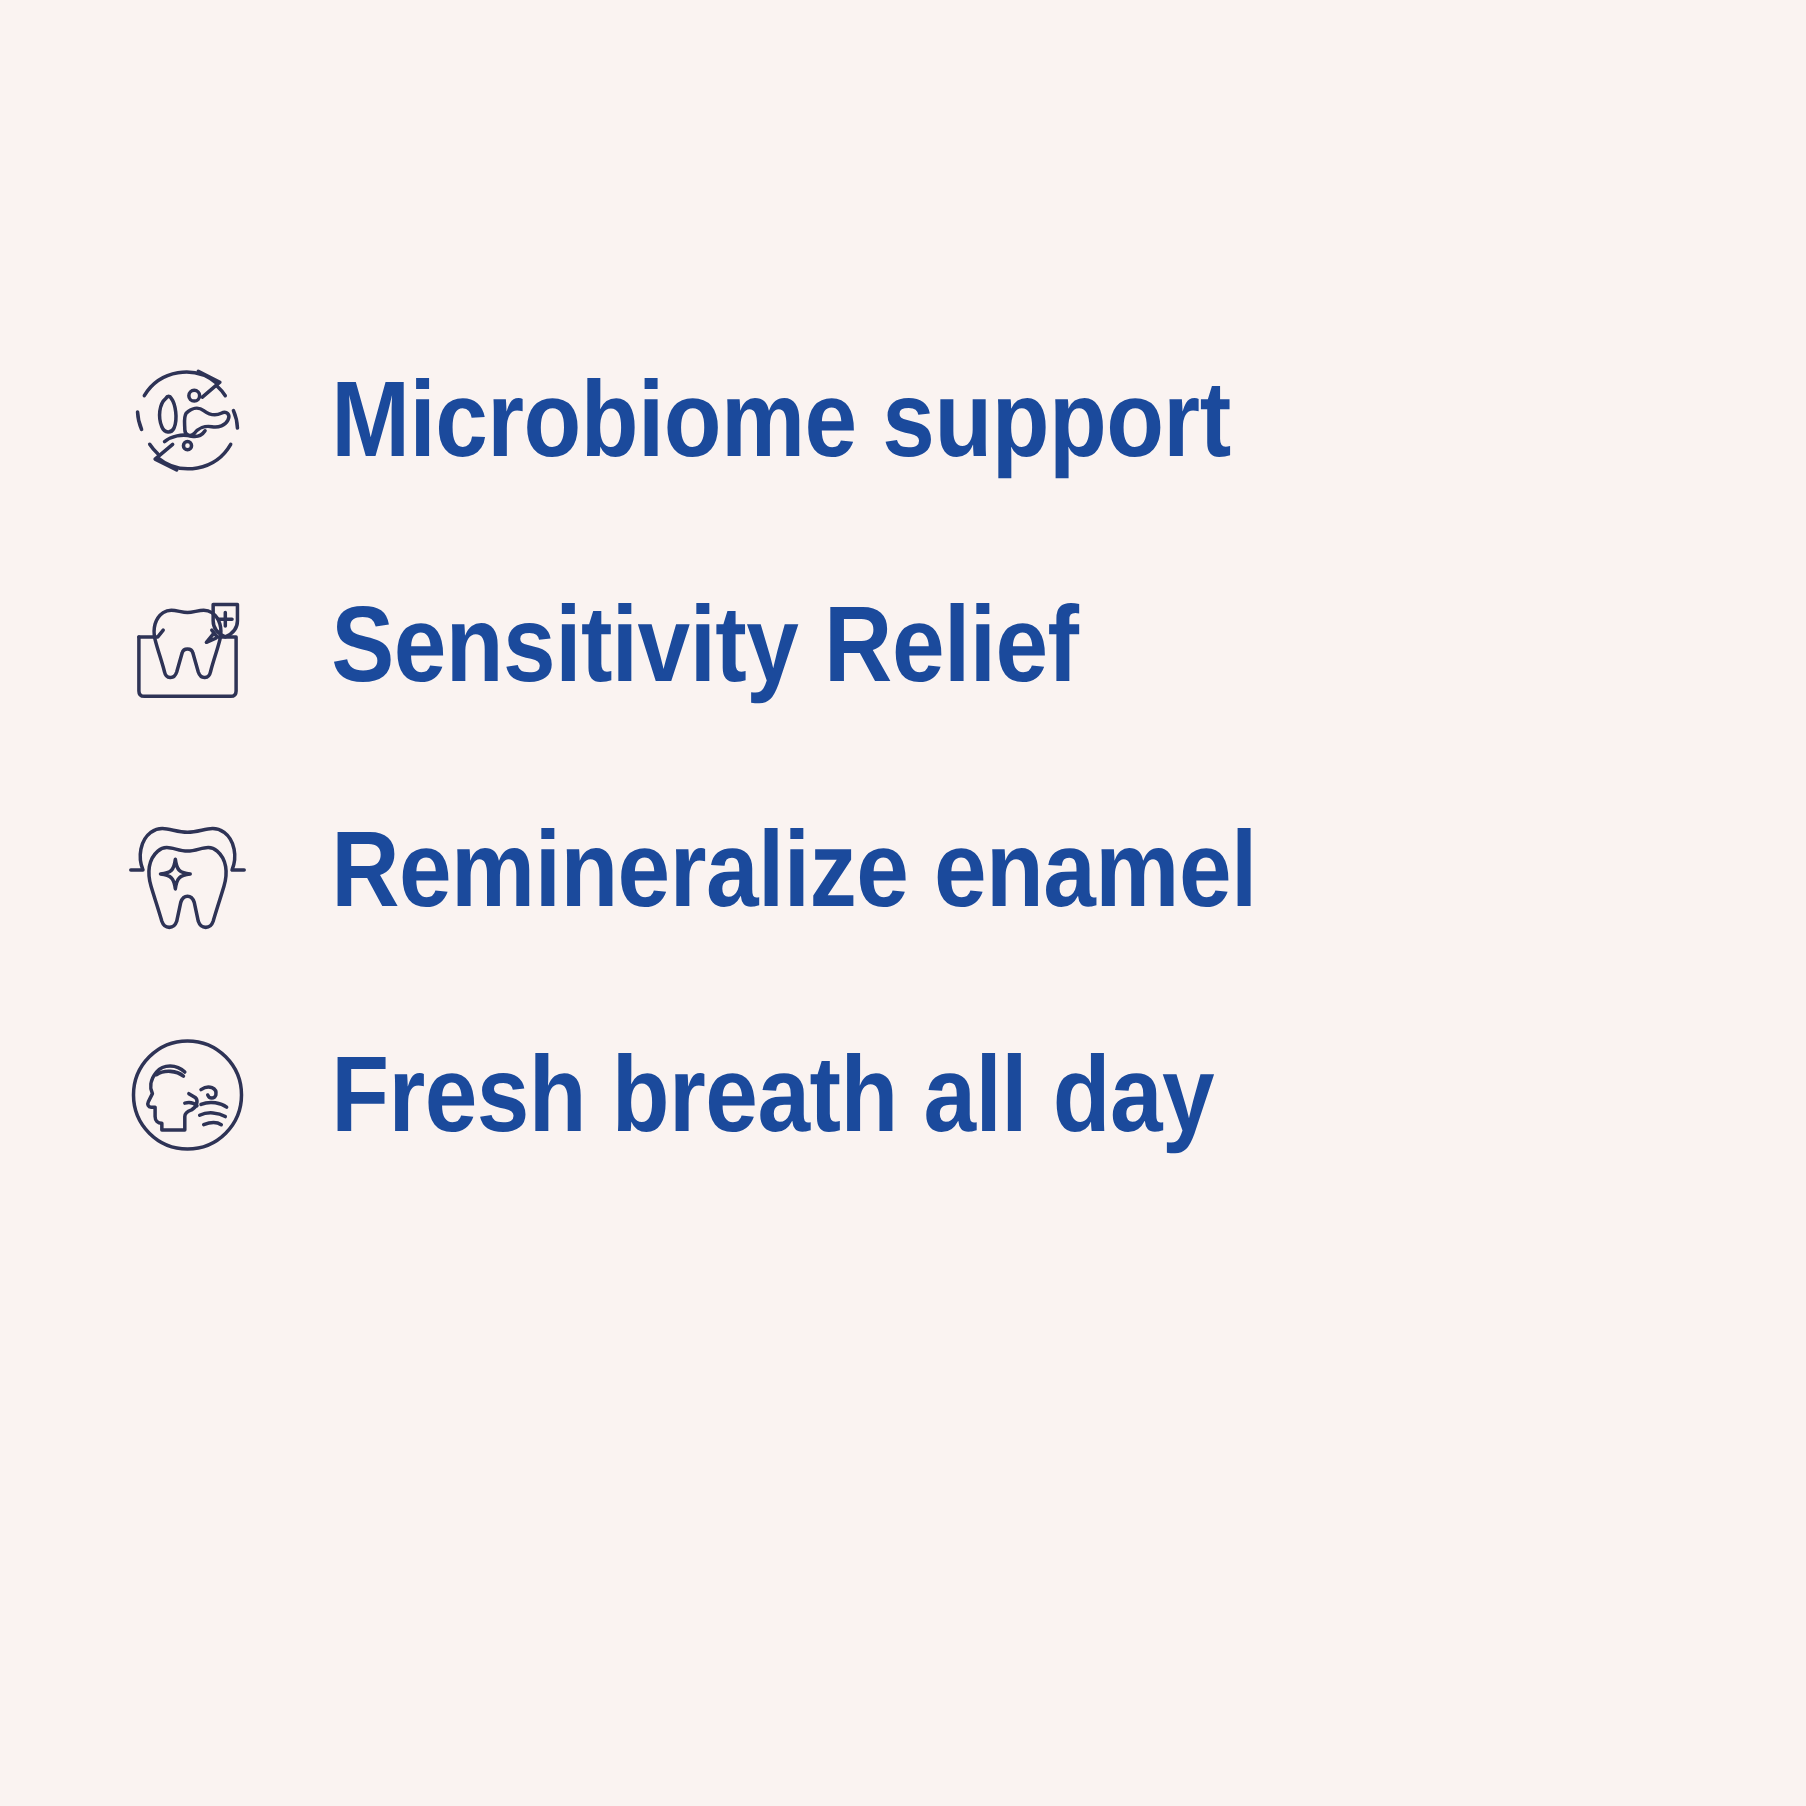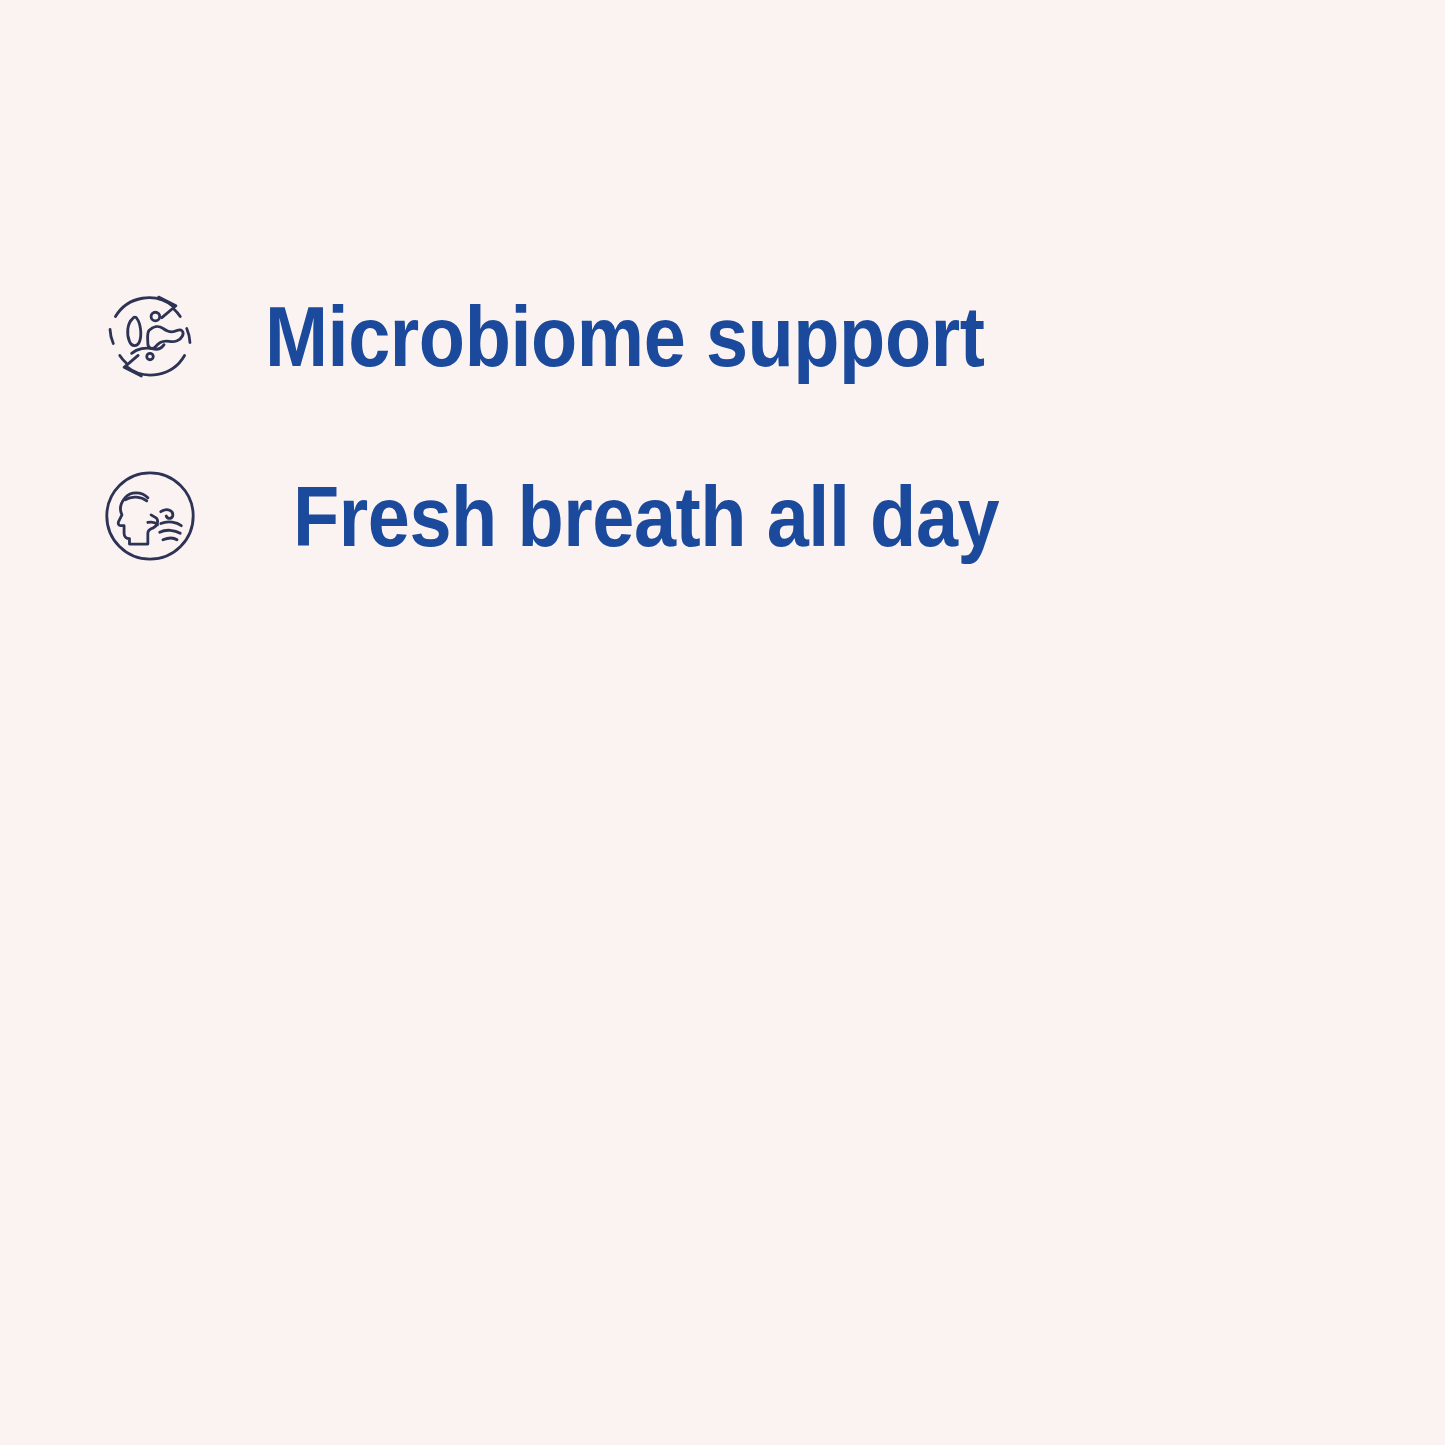--- a/index.html
+++ b/index.html
@@ -28,21 +28,20 @@
     flex-direction: column;
   }
   .benefit-row {
     display: flex;
     align-items: center;
     height: 147px;
     margin-bottom: 33px;
   }
   .benefit-row:last-child {
     margin-bottom: 0;
-    gap: 28px;
   }
   .benefit-icon {
     width: 120px;
     min-width: 120px;
     height: 120px;
     display: flex;
     align-items: center;
     justify-content: center;
   }
   .benefit-icon svg {
@@ -88,22 +87,51 @@
           <path d="M34 34 C29 38 28 48 31 55 C33 60 38 60 40 56 C43 49 41 38 38 34 C37 32 35 32 34 34 Z"></path>
           <path d="M49 45 C53 41 58 40 62 43 C66 46 71 47 75 45 C79 43 82 46 80 50 C78 54 73 56 68 55 C63 54 58 56 55 60 C52 63 48 61 48 57 C48 53 47 48 49 45 Z"></path>
           <path d="M33 66 C38 62 46 60 53 62 C58 63 61 61 63 58"></path>
           <circle cx="55" cy="32" r="4"></circle>
           <circle cx="50" cy="69" r="3"></circle>
         </svg>
       </span>
       <span class="benefit-label">Microbiome support</span>
     </div>
 
+    <div class="benefit-row">
+      <span class="benefit-icon">
+        <svg viewBox="0 0 100 100" fill="none" stroke="#2E3356" stroke-width="2.6" stroke-linecap="round" stroke-linejoin="round">
+
+          <path d="M14 44 L28 44 L32 39"></path>
+          <path d="M14 44 L14 84 Q14 88 18 88 L82 88 Q86 88 86 84 L86 44 L72 44 L68 39"></path>
+
+          <path d="M32 26 C26 30 24 38 26 46 C28 54 31 62 33 70 C34 75 40 76 42 70 L46 56 C47 52 53 52 54 56 L58 70 C60 76 66 75 67 70 C69 62 72 54 74 46 C76 38 74 30 68 26 C62 22 56 26 50 26 C44 26 38 22 32 26 Z"></path>
+
+          <path d="M69 20 L87 20 L87 32 Q87 40 78 44 Q69 40 69 32 Z"></path>
+          <path d="M69 42 L64 48 L71 45"></path>
+          <path d="M78 26 L78 36 M73 31 L83 31"></path>
+        </svg>
+      </span>
+      <span class="benefit-label">Sensitivity Relief</span>
+    </div>
 
 
+    <div class="benefit-row">
+      <span class="benefit-icon">
+        <svg viewBox="0 0 100 100" fill="none" stroke="#2E3356" stroke-width="2.6" stroke-linecap="round" stroke-linejoin="round">
+
+          <path d="M8 50 L17 50 C13 40 15 28 23 22 C32 16 39 22 50 22 C61 22 68 16 77 22 C85 28 87 40 83 50 L92 50"></path>
+
+          <path d="M28 36 C21 42 20 52 23 62 C26 72 29 81 31 88 C33 94 40 94 42 88 L45 74 C47 68 53 68 55 74 L58 88 C60 94 67 94 69 88 C71 81 74 72 77 62 C80 52 79 42 72 36 C65 30 59 36 50 36 C41 36 35 30 28 36 Z"></path>
+
+          <path d="M41 42 C42 50 44 52 52 53 C44 54 42 56 41 64 C40 56 38 54 30 53 C38 52 40 50 41 42 Z"></path>
+        </svg>
+      </span>
+      <span class="benefit-label">Remineralize enamel</span>
+    </div>
 
     <div class="benefit-row">
       <span class="benefit-icon">
         <svg viewBox="0 0 100 100" fill="none" stroke="#2E3356" stroke-width="2.6" stroke-linecap="round" stroke-linejoin="round">
           <circle cx="50" cy="50" r="40"></circle>
 
           <path d="M48 33 C42 27 32 27 27 33 C22 39 22 45 24 49 L21 55 C20 57 21 59 23 59 L26 59 L26 66 C26 69 28 71 31 71 L31 76 L48 76 L48 66 C48 64 50 62 53 61 C57 59 58 54 56 52 L51 49"></path>
 
           <path d="M27 35 C33 31 42 32 47 36"></path>
 

